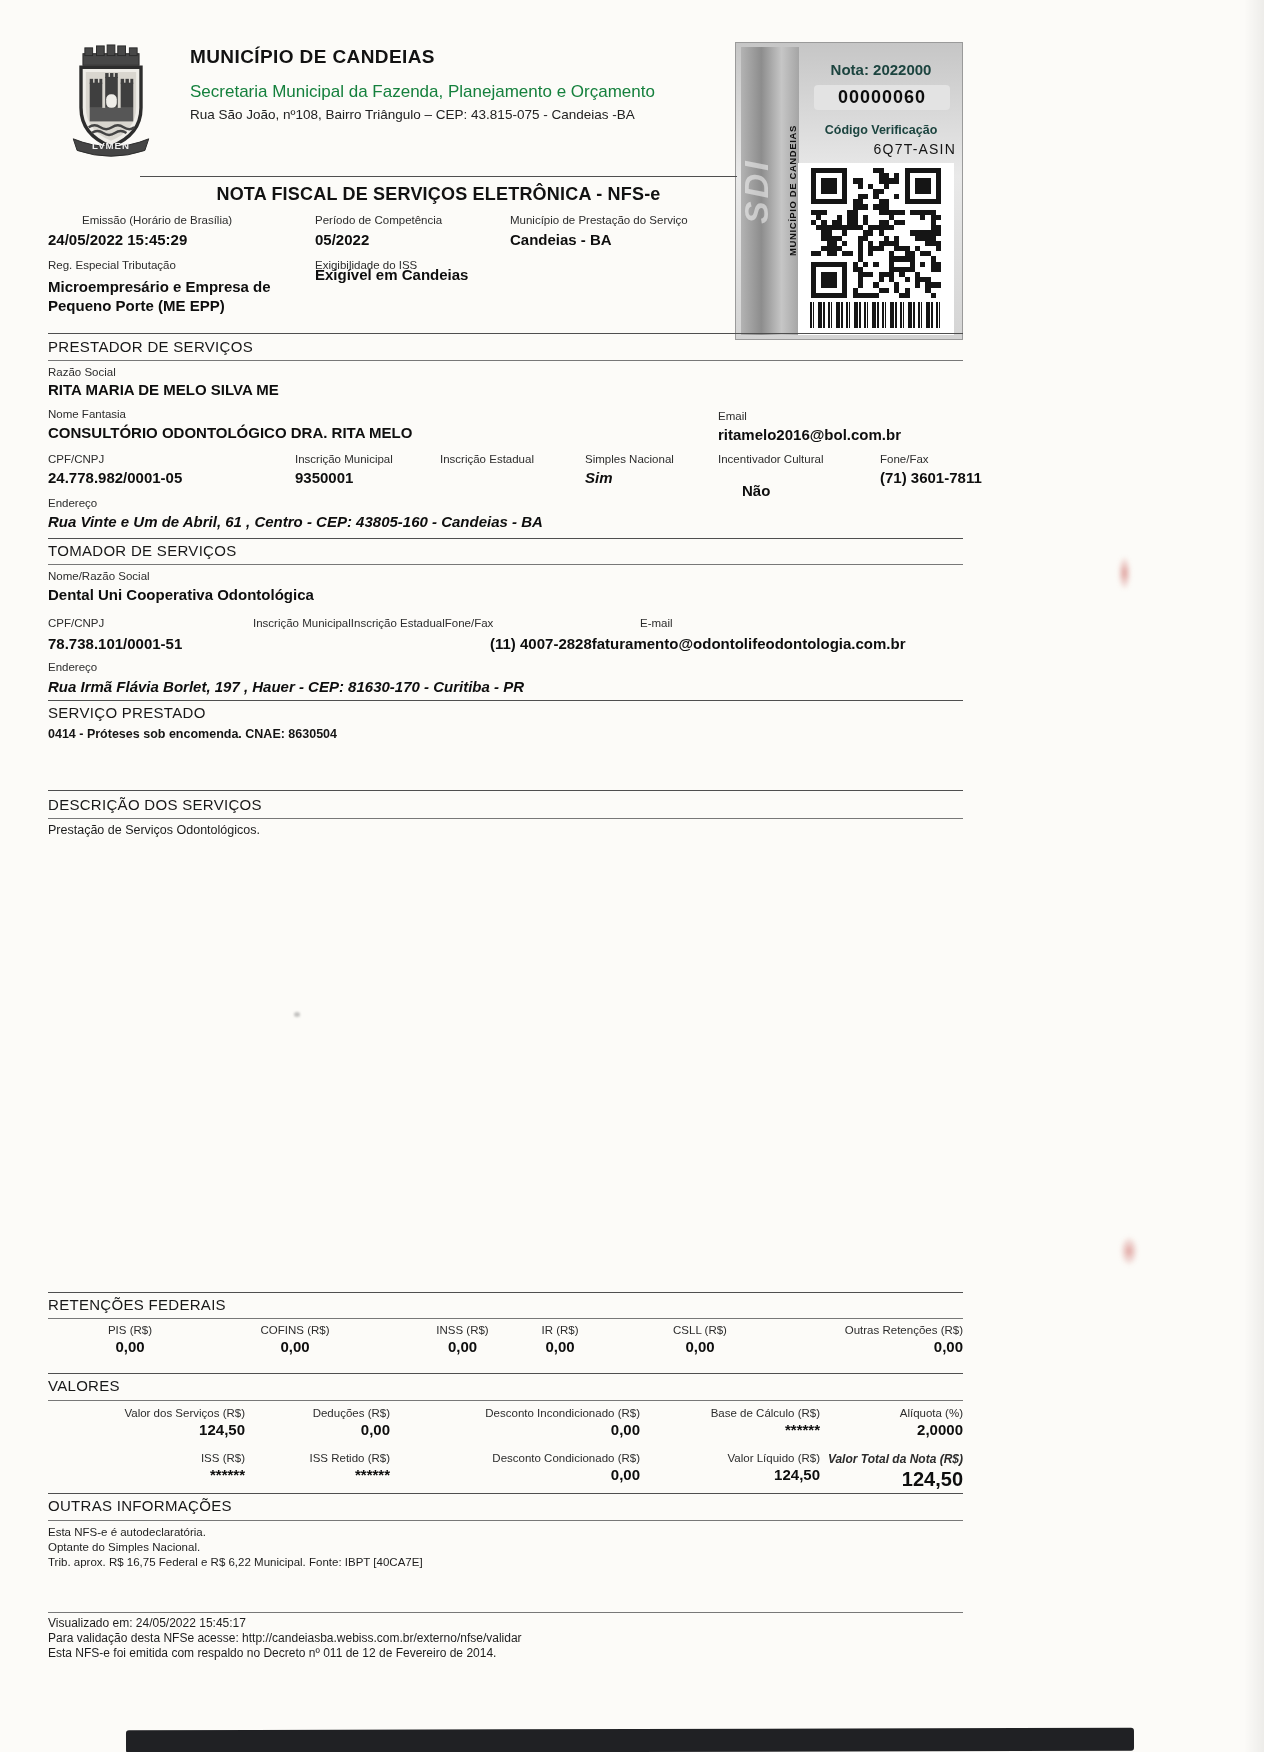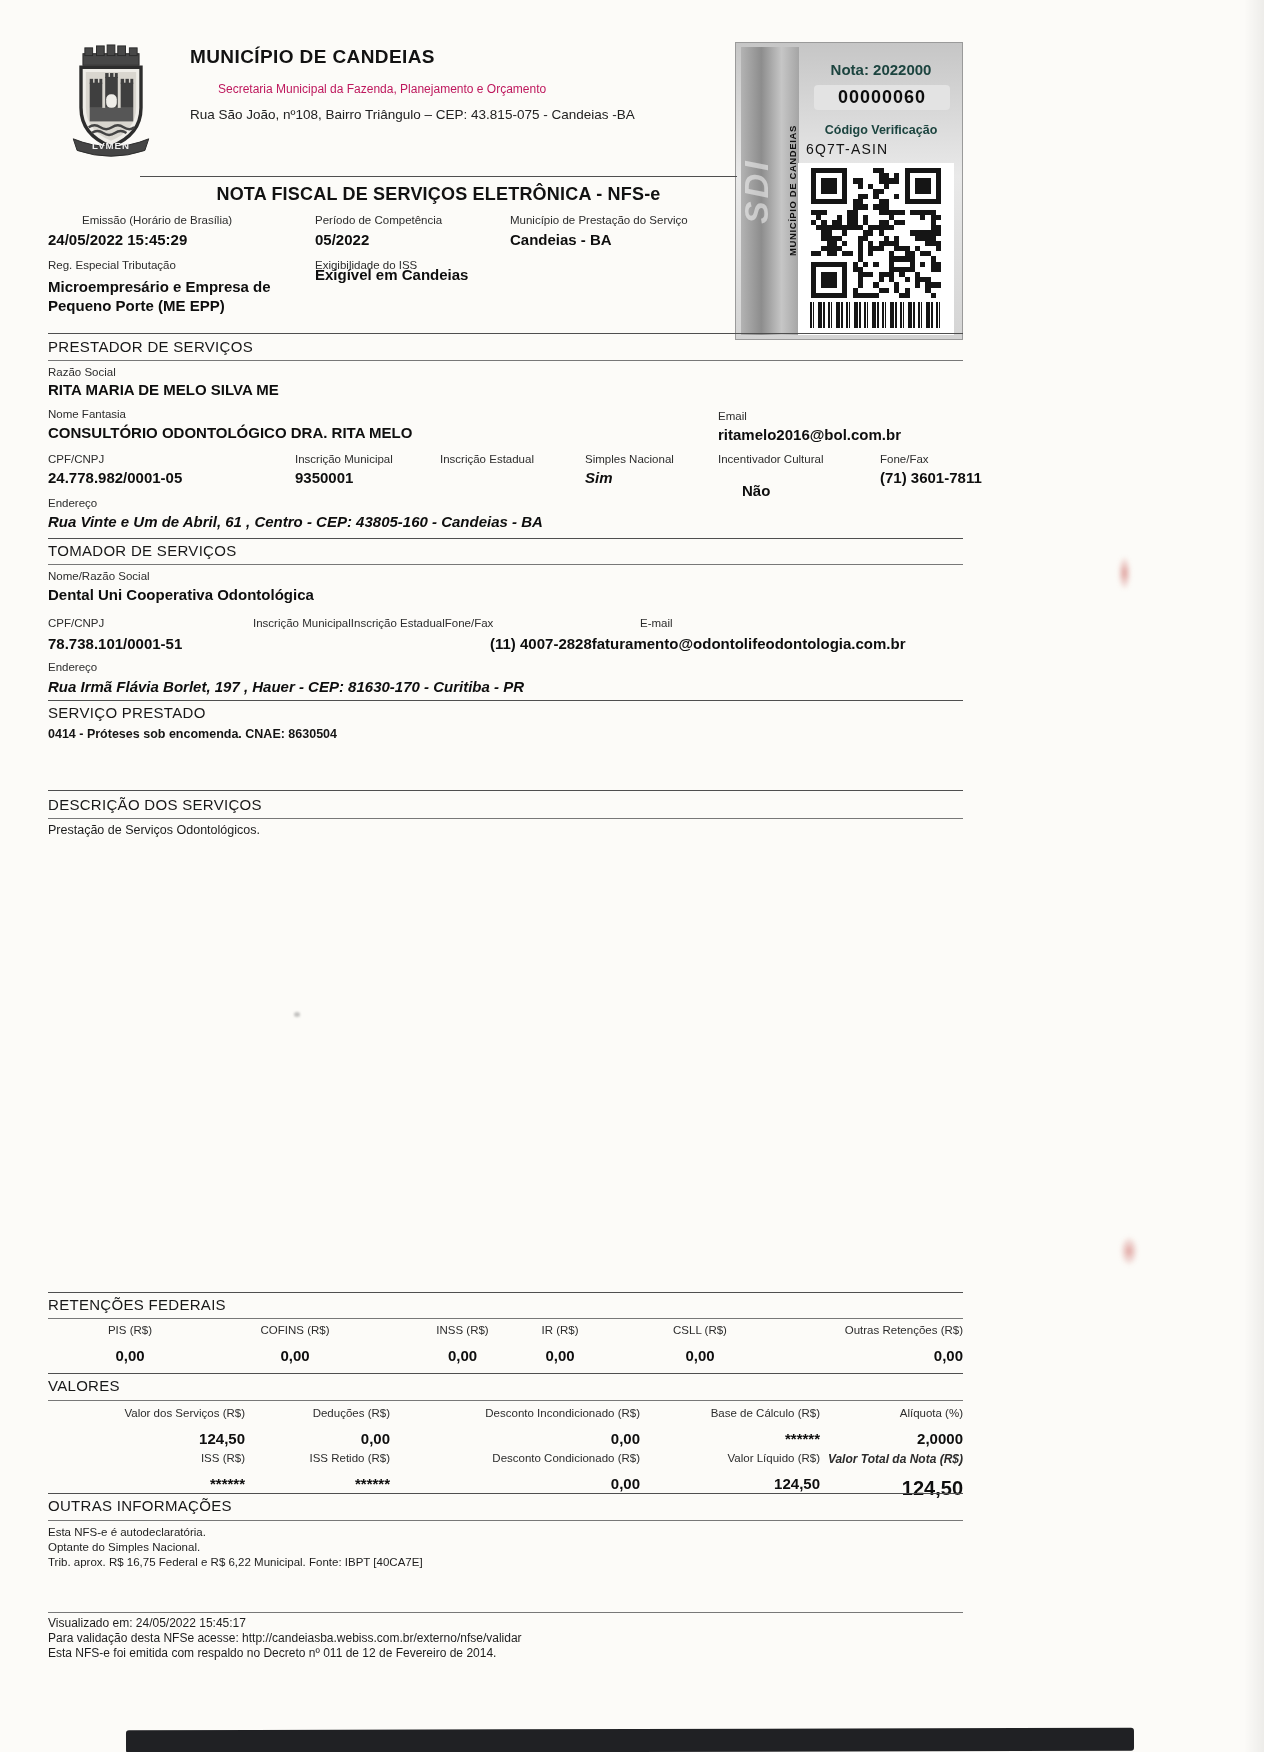--- a/index.html
+++ b/index.html
@@ -17,56 +17,56 @@
   .small-bold { font-size:12.5px; font-weight:700; color:#141414; white-space:nowrap; }
   .small-reg { font-size:12.5px; color:#1c1c1c; white-space:nowrap; }
   .info { font-size:11.5px; color:#1d1d1d; white-space:nowrap; }
   .foot { font-size:12px; color:#1d1d1d; white-space:nowrap; }
   .italic { font-style:italic; }
   .wrap { white-space:normal; line-height:1.28; }
   .hr { position:absolute; height:0; border-top:1.4px solid #4f4f4f; }
   .hr--thin { border-top:1px solid #787878; }
   .doc-title { font-size:18px; font-weight:700; text-align:center; letter-spacing:.2px; color:#121212; white-space:nowrap; }
   .hdr-title { font-size:19px; font-weight:700; letter-spacing:.4px; color:#121212; white-space:nowrap; }
-  .hdr-sub { font-size:12px; color:#be185d; white-space:nowrap;margin-left:28px; }
+  .hdr-sub { font-size:17px; color:#15803d; white-space:nowrap; }
   .hdr-addr { font-size:13.5px; color:#222; white-space:nowrap; }
 
   
   .nota-box { border:1.5px solid #9a9a9a;
     background:linear-gradient(180deg,#c6c6c6 0%,#e9e9e9 45%,#d4d4d4 100%); }
   .strip { position:absolute; left:5px; top:4px; bottom:4px; width:58px; overflow:hidden;
     background:linear-gradient(90deg,#b3b3b3,#8d8d8d 35%,#c6c6c6 70%,#a5a5a5); }
   .strip-watermark { position:absolute; left:-4px; top:0; height:100%; writing-mode:vertical-rl;
     transform:rotate(180deg); display:flex; align-items:center; justify-content:center;
     font-size:34px; font-style:italic; font-weight:700; color:rgba(245,245,245,.55); letter-spacing:3px; }
   .strip-label { position:absolute; right:1px; top:0; height:100%; writing-mode:vertical-rl;
     transform:rotate(180deg); display:flex; align-items:center; justify-content:center;
     font-size:9.5px; font-weight:700; color:#101010; letter-spacing:.6px; white-space:nowrap; }
   .nota-line { position:absolute; left:70px; top:18px; width:150px; text-align:center;
     font-weight:700; font-size:15px; color:#1c443f; white-space:nowrap; }
   .nota-number { position:absolute; left:78px; top:42px; width:136px; text-align:center;
     font-weight:700; font-size:18px; color:#0c0c0c; background:#e3e3e3; border-radius:4px;
     padding:2px 0; letter-spacing:1px; }
   .nota-verif-label { position:absolute; left:70px; top:80px; width:150px; text-align:center;
     font-weight:700; font-size:12.5px; color:#1c443f; white-space:nowrap; }
-  .nota-verif-code { position:absolute; left:70px; top:98px; width:150px; text-align:left;
+  .nota-verif-code { position:absolute; left:70px; top:98px; width:150px; text-align:right;
     font-size:14px; color:#141414; letter-spacing:1.2px; white-space:nowrap; }
   .qr-wrap { position:absolute; left:62px; top:120px; width:156px; height:172px;
     background:#fff; padding:5px 12px; }
   .qr { width:130px; height:130px; margin:0 auto; }
   .barcode { height:26px; margin-top:4px;
     background:repeating-linear-gradient(90deg,
       #151515 0 2px, transparent 2px 3px,
       #151515 3px 4px, transparent 4px 8px,
       #151515 8px 12px, transparent 12px 13px,
       #151515 13px 15px, transparent 15px 18px); }
 
   
   .rcol { text-align:center; }
-  .rcol .val, .vcol .val { margin-top:11px; }
+  .rcol .val, .vcol .val { margin-top:2px; }
   .rcol--right { text-align:right; }
   .vcol { text-align:right; }
   .lbl-bold { font-weight:700; font-size:12px;font-style:italic; }
   .val-big { font-size:20px; }
 
   
   .smudge { position:absolute; filter:blur(2px); border-radius:50%; }
   .bottom-bar { position:absolute; left:126px; top:1729px; width:1008px; height:23px;
     background:#202124; border-radius:3px; transform:rotate(-.15deg); }
   .edge-shade { position:absolute; right:0; top:0; width:20px; height:100%;

